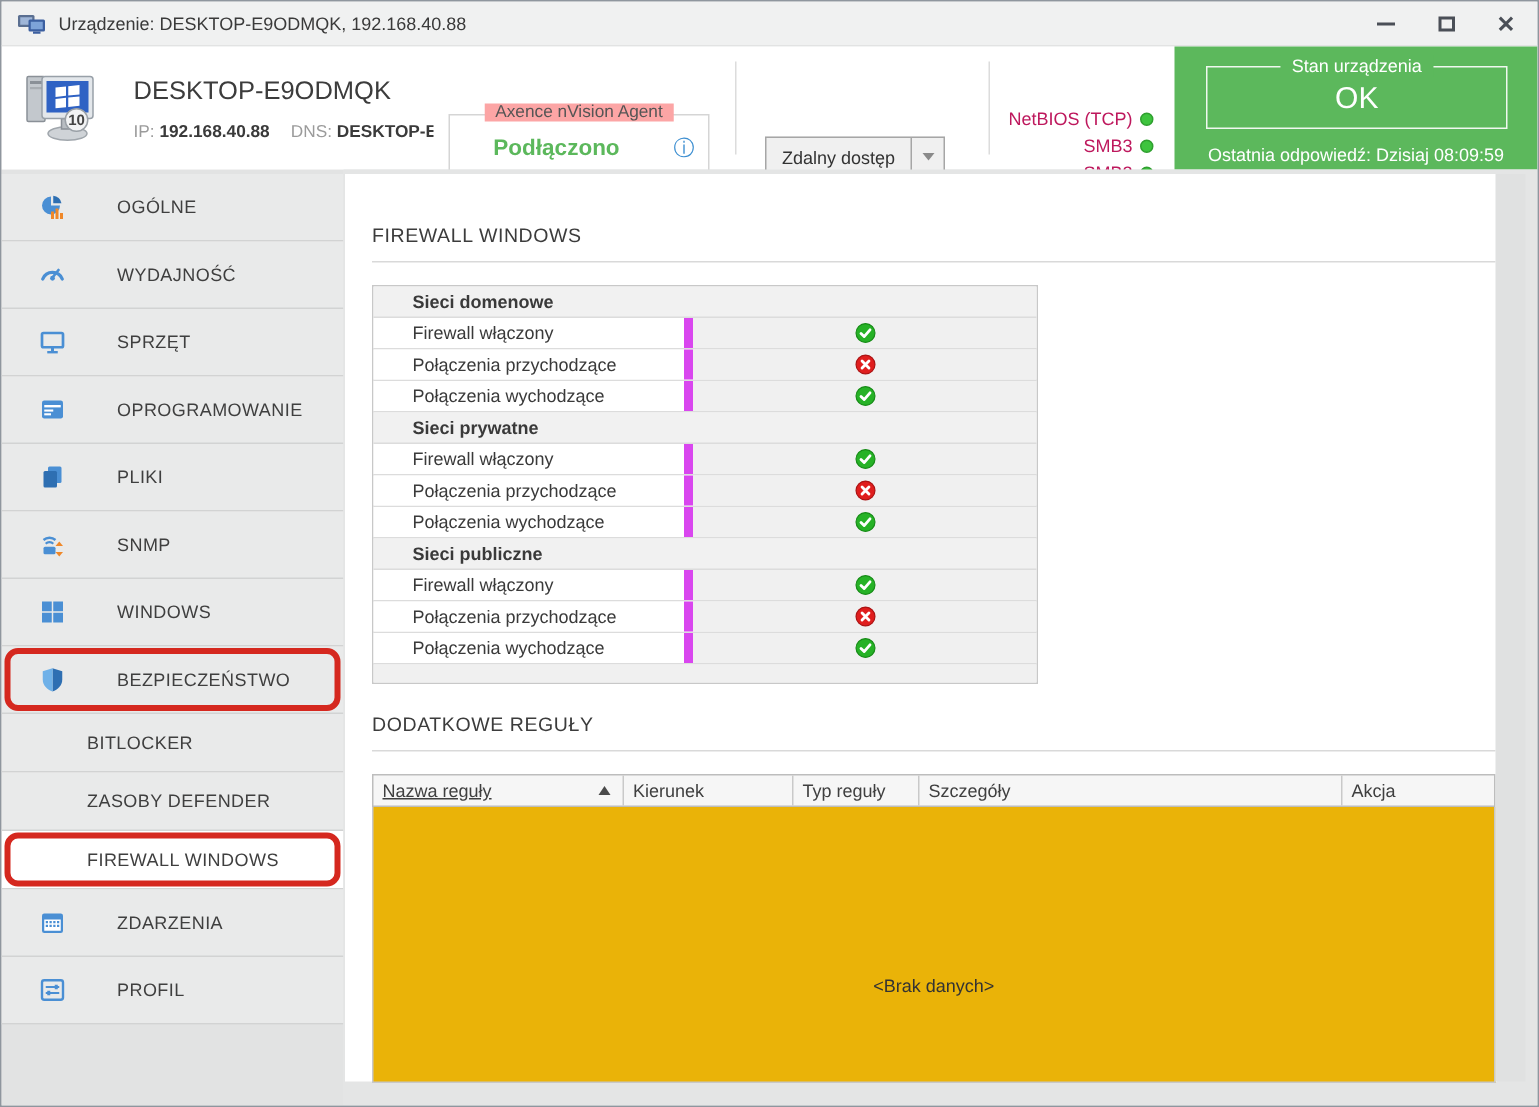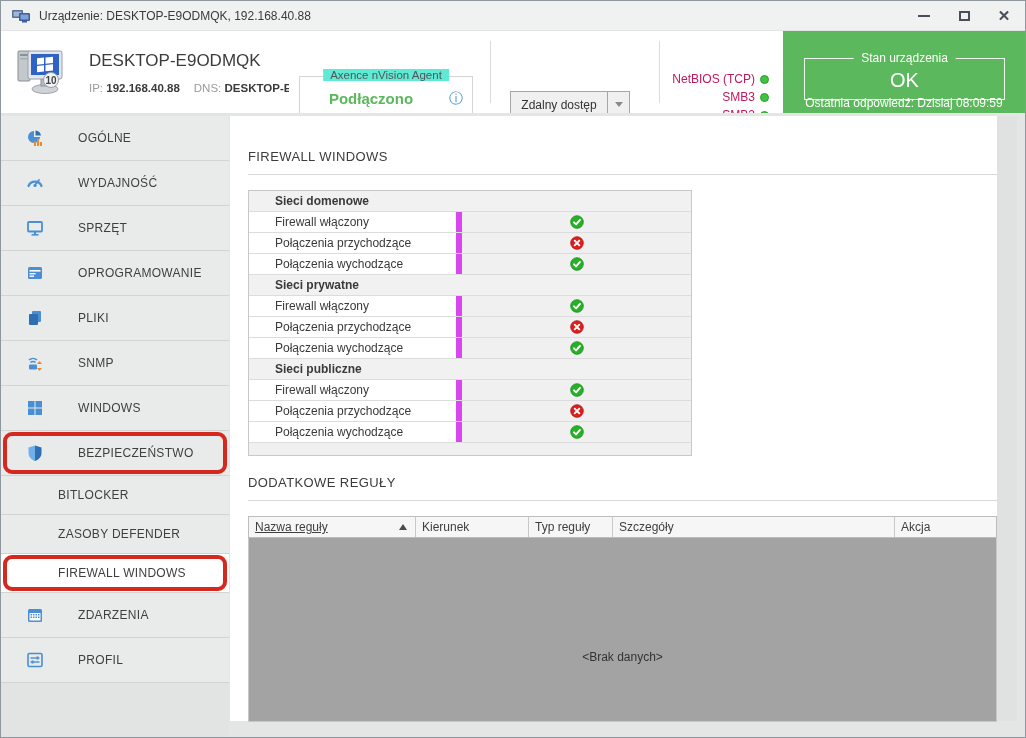--- a/index.html
+++ b/index.html
@@ -17,34 +17,34 @@
   .wb-close { font-size:15px; color:#4a4f57; font-weight:bold; }
 
   
   .header { height:82px; background:#ffffff; position:relative; flex:0 0 auto; }
   .pc-icon { position:absolute; left:14px; top:14px; }
   .dev-name { position:absolute; left:88px; top:20px; font-size:17px; color:#3c3c3c; }
   .dev-ip { position:absolute; left:88px; top:51px; font-size:11.5px; color:#9b9b9b; width:200px; white-space:nowrap; overflow:hidden; }
   .dev-ip b { color:#3a3a3a; font-weight:bold; }
   .dev-ip .gap { display:inline-block; width:14px; }
   .fieldset { position:absolute; border:1px solid #d5d5d5; }
-  .fieldset .legend { position:absolute; top:-8px; left:50%; transform:translateX(-50%); background:#5eead4; padding:0 7px; font-size:11.5px; color:#555; white-space:nowrap;text-align:right; }
+  .fieldset .legend { position:absolute; top:-8px; left:50%; transform:translateX(-50%); background:#fca5a5; padding:0 7px; font-size:11.5px; color:#555; white-space:nowrap;text-align:right; }
   .agent-box { left:298px; top:45px; width:174px; height:50px; }
   .agent-status { position:absolute; left:0; right:30px; top:13px; text-align:center; font-size:15px; font-weight:bold; color:#5cb85c; }
   .info-ic { position:absolute; right:9px; top:13px; font-size:14px; color:#3d8fd1; cursor:pointer; }
   .vdiv { position:absolute; top:10px; height:62px; width:1px; background:#dcdcdc; }
   .remote-btn { position:absolute; left:509px; top:60px; width:120px; height:27px; border:1px solid #a6a6a6; background:#f0f0f0; display:flex; cursor:pointer; }
   .remote-main { flex:1; display:flex; align-items:center; justify-content:center; font-size:12px; color:#333; }
   .remote-arrow { width:22px; border-left:1px solid #a6a6a6; display:flex; align-items:center; justify-content:center; }
   .caret { width:0; height:0; border-left:4px solid transparent; border-right:4px solid transparent; border-top:5px solid #8a8a8a; }
   .protocols { position:absolute; left:648px; top:41px; width:120px; display:flex; flex-direction:column; gap:4px; }
   .proto-row { display:flex; align-items:center; justify-content:flex-end; gap:5px; font-size:12px; color:#be185d; }
   .dot { width:9px; height:9px; border-radius:50%; background:#3ec43e; border:1px solid #2f9f2f; }
   .state-panel { position:absolute; left:782px; top:0; right:0; height:82px; background:#5cb85c; }
-  .ok-box { position:absolute; left:21px; right:20px; top:27px; height:42px; border:1px solid rgba(255,255,255,0.9);padding-left:20px; }
+  .ok-box { position:absolute; left:21px; right:20px; top:13px; height:42px; border:1px solid rgba(255,255,255,0.9);padding-left:20px; }
   .ok-box .legend { position:absolute; top:-8px; left:50%; transform:translateX(-50%); background:#5cb85c; padding:0 8px; font-size:12px; color:#fff; white-space:nowrap; }
   .ok-text { position:absolute; left:0; right:0; top:10px; text-align:center; font-size:20px; color:#fff; }
   .last-resp { position:absolute; left:0; right:0; bottom:3px; text-align:center; font-size:12px; color:#fff; }
 
   
   .bodyrow { flex:1; display:flex; min-height:0; }
   .sidebar { width:228px; flex:0 0 auto; background:#e2e3e3; padding-top:3px; overflow:hidden; }
   .sb-item { position:relative; height:45px; background:#e9eaea; border-bottom:1px solid #d2d3d3; display:flex; align-items:center; cursor:pointer;gap:20px; }
   .sb-item.sub { height:39px; }
   .sb-item.active { background:#ffffff; }
@@ -67,21 +67,21 @@
   .fw-label { width:213px; background:#ffffff; display:flex; align-items:center; padding-left:26px; border-right:6px solid #d946ef; }
   .fw-status { flex:1; background:#f0f0f0; display:flex; align-items:center; justify-content:center; }
   .fw-footer { height:12px; background:#f0f0f0; }
 
   
   .rules-head { margin-top:15px; width:749px; display:flex; border:1px solid #bdbdbd; height:22px; background:#f6f6f6; font-size:12px; color:#3f3f3f; }
   .rh-cell { display:flex; align-items:center; padding-left:6px; border-right:1px solid #c9c9c9; position:relative; cursor:pointer; }
   .rh-cell:last-child { border-right:none; flex:1; }
   .rc0{width:167px;text-decoration:underline;} .rc1{width:113px;} .rc2{width:84px;} .rc3{width:282px;}
   .sort-asc { position:absolute; right:8px; width:0; height:0; border-left:4px solid transparent; border-right:4px solid transparent; border-bottom:6px solid #4a4a4a; }
-  .rules-empty { width:749px; height:184px; background:#a3a3a3; border:1px solid #c8c8c8; border-top:none; text-align:center; padding-top:112px; font-size:12px; color:#333; }
+  .rules-empty { width:749px; height:184px; background:#eab308; border:1px solid #c8c8c8; border-top:none; text-align:center; padding-top:112px; font-size:12px; color:#333; }
 </style>
 </head>
 <body>
 
 <div class="window">
 
   <div class="titlebar">
     <svg class="t-icon" viewBox="0 0 20 16">
       <rect x="1" y="2" width="11" height="8" rx="1" fill="#5a6f91"></rect>
       <rect x="2.5" y="3.5" width="8" height="5" fill="#9fb6d8"></rect>

